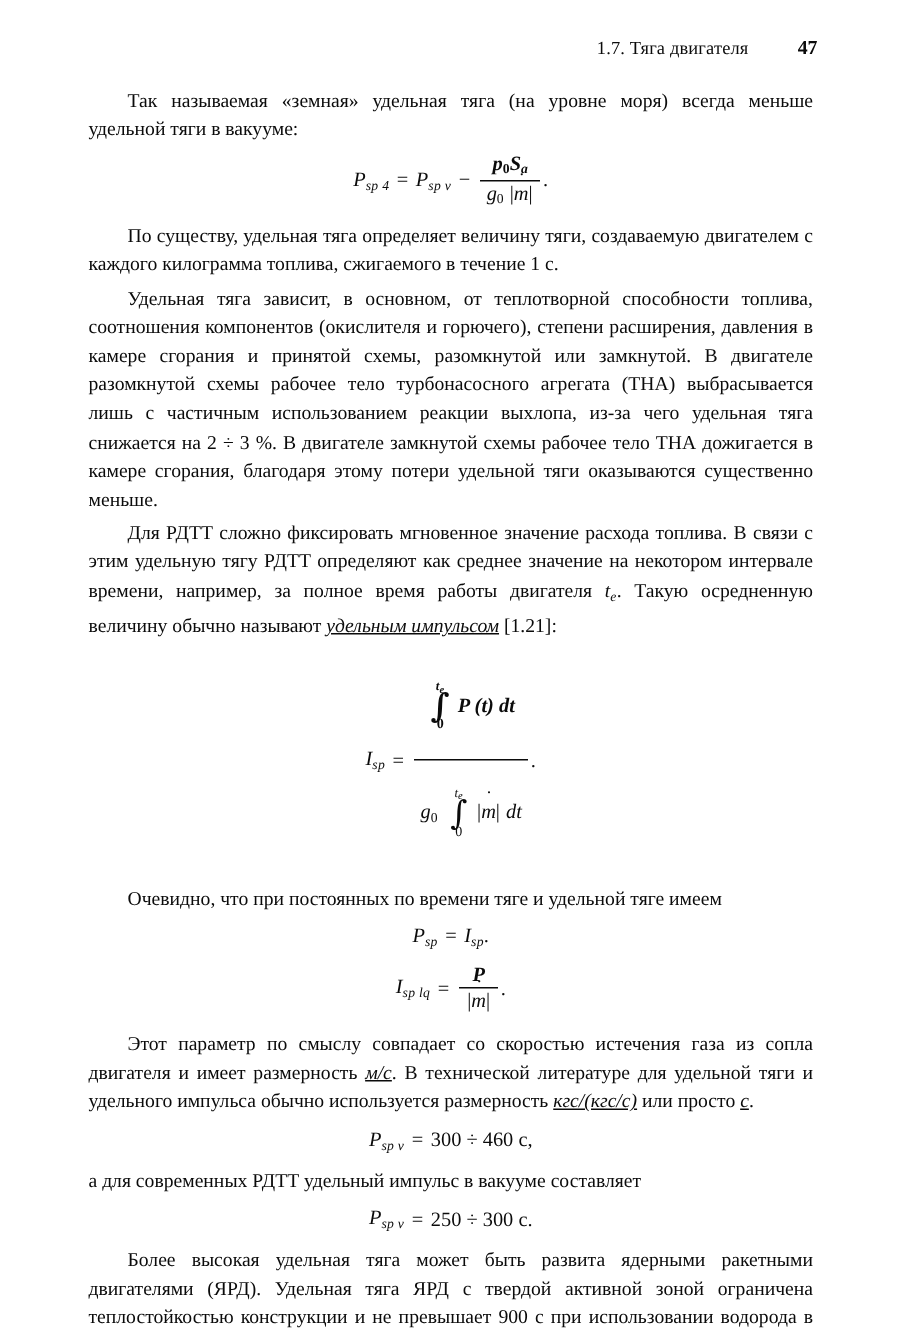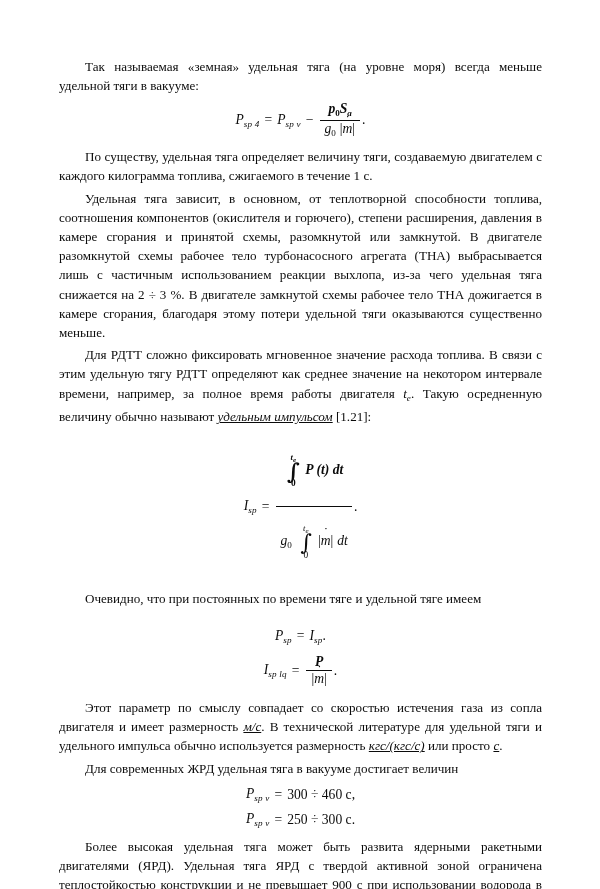--- a/index.html
+++ b/index.html
@@ -144,20 +144,24 @@
     font-style: normal;
     font-family: "DejaVu Serif", serif;
   }
   .gap-s { display: inline-block; width: 3px; }
 </style>
 </head>
 <body>
 
 <div class="page">
 
+  <div class="running-head">
+    <span class="head-title">1.7. Тяга двигателя</span>
+    <span class="folio">47</span>
+  </div>
 
   <div class="body-col">
 
     <p class="para">Так называемая «земная» удельная тяга (на уровне моря) всегда меньше удельной тяги в вакууме:</p>
 
     <div class="formula" style="margin-top:7px;margin-bottom:9px;">
       <span class="fblock">
         <span class="var"><span>P</span><sub class="sb">sp 4</sub></span>
         <span class="op">=</span>
         <span class="var"><span>P</span><sub class="sb">sp v</sub></span>
@@ -198,21 +202,21 @@
             </span>
             <span class="abs">|<span class="dotm">m</span>|</span><span class="gap-s"></span><span class="math-i">dt</span>
           </span>
         </span>
         <span>.</span>
       </span>
     </div>
 
     <p class="para">Очевидно, что при постоянных по времени тяге и удельной тяге имеем</p>
 
-    <div class="formula" style="margin-top:20px;margin-bottom:8px;">
+    <div class="formula" style="margin-top:8px;margin-bottom:8px;">
       <span class="fblock">
         <span class="var"><span>P</span><sub class="sb">sp</sub></span>
         <span class="op">=</span>
         <span class="var"><span>I</span><sub class="sb">sp</sub></span>
         <span>.</span>
       </span>
     </div>
 
 
     <div class="formula" style="margin-top:10px;margin-bottom:11px;">
@@ -222,30 +226,30 @@
         <span class="frac">
           <span class="num"><span class="var">P</span></span>
           <span class="den"><span class="abs">|<span class="dotm">m</span>|</span></span>
         </span>
         <span>.</span>
       </span>
     </div>
 
     <p class="para"><span>Этот параметр по смыслу совпадает со скоростью истечения газа из сопла двигателя и имеет размерность </span><span class="it">м/с</span><span>. В технической литературе для удельной тяги и удельного импульса обычно используется размерность </span><span class="it">кгс/(кгс/с)</span><span> или просто </span><span class="it">с</span><span>.</span></p>
 
-    <p class="para">Для современных ЖРД удельная тяга в вакууме достигает величин</p>
 
     <div class="formula" style="margin-top:8px;margin-bottom:8px;">
       <span class="fblock">
         <span class="var"><span>P</span><sub class="sb">sp v</sub></span>
         <span class="op">=</span>
         <span><span>300 ÷ 460 с,</span></span>
       </span>
     </div>
 
+    <p class="para cont">а для современных РДТТ удельный импульс в вакууме составляет</p>
 
     <div class="formula" style="margin-top:8px;margin-bottom:9px;">
       <span class="fblock">
         <span class="var"><span>P</span><sub class="sb">sp v</sub></span>
         <span class="op">=</span>
         <span><span>250 ÷ 300 с.</span></span>
       </span>
     </div>
 
     <p class="para">Более высокая удельная тяга может быть развита ядерными ракетными двигателями (ЯРД). Удельная тяга ЯРД с твердой активной зоной ограничена теплостойкостью конструкции и не превышает 900 с при использовании водорода в качестве рабочего тела. ЯРД на водороде с жидкой активной зоной может обеспечить удельную тягу до 1 650 с, а с газофазной активной зоной — до 2 500 с. В США был разработан ЯРД «Нерва» с удельной тягой порядка 750 с [1.22–1.24].</p>

